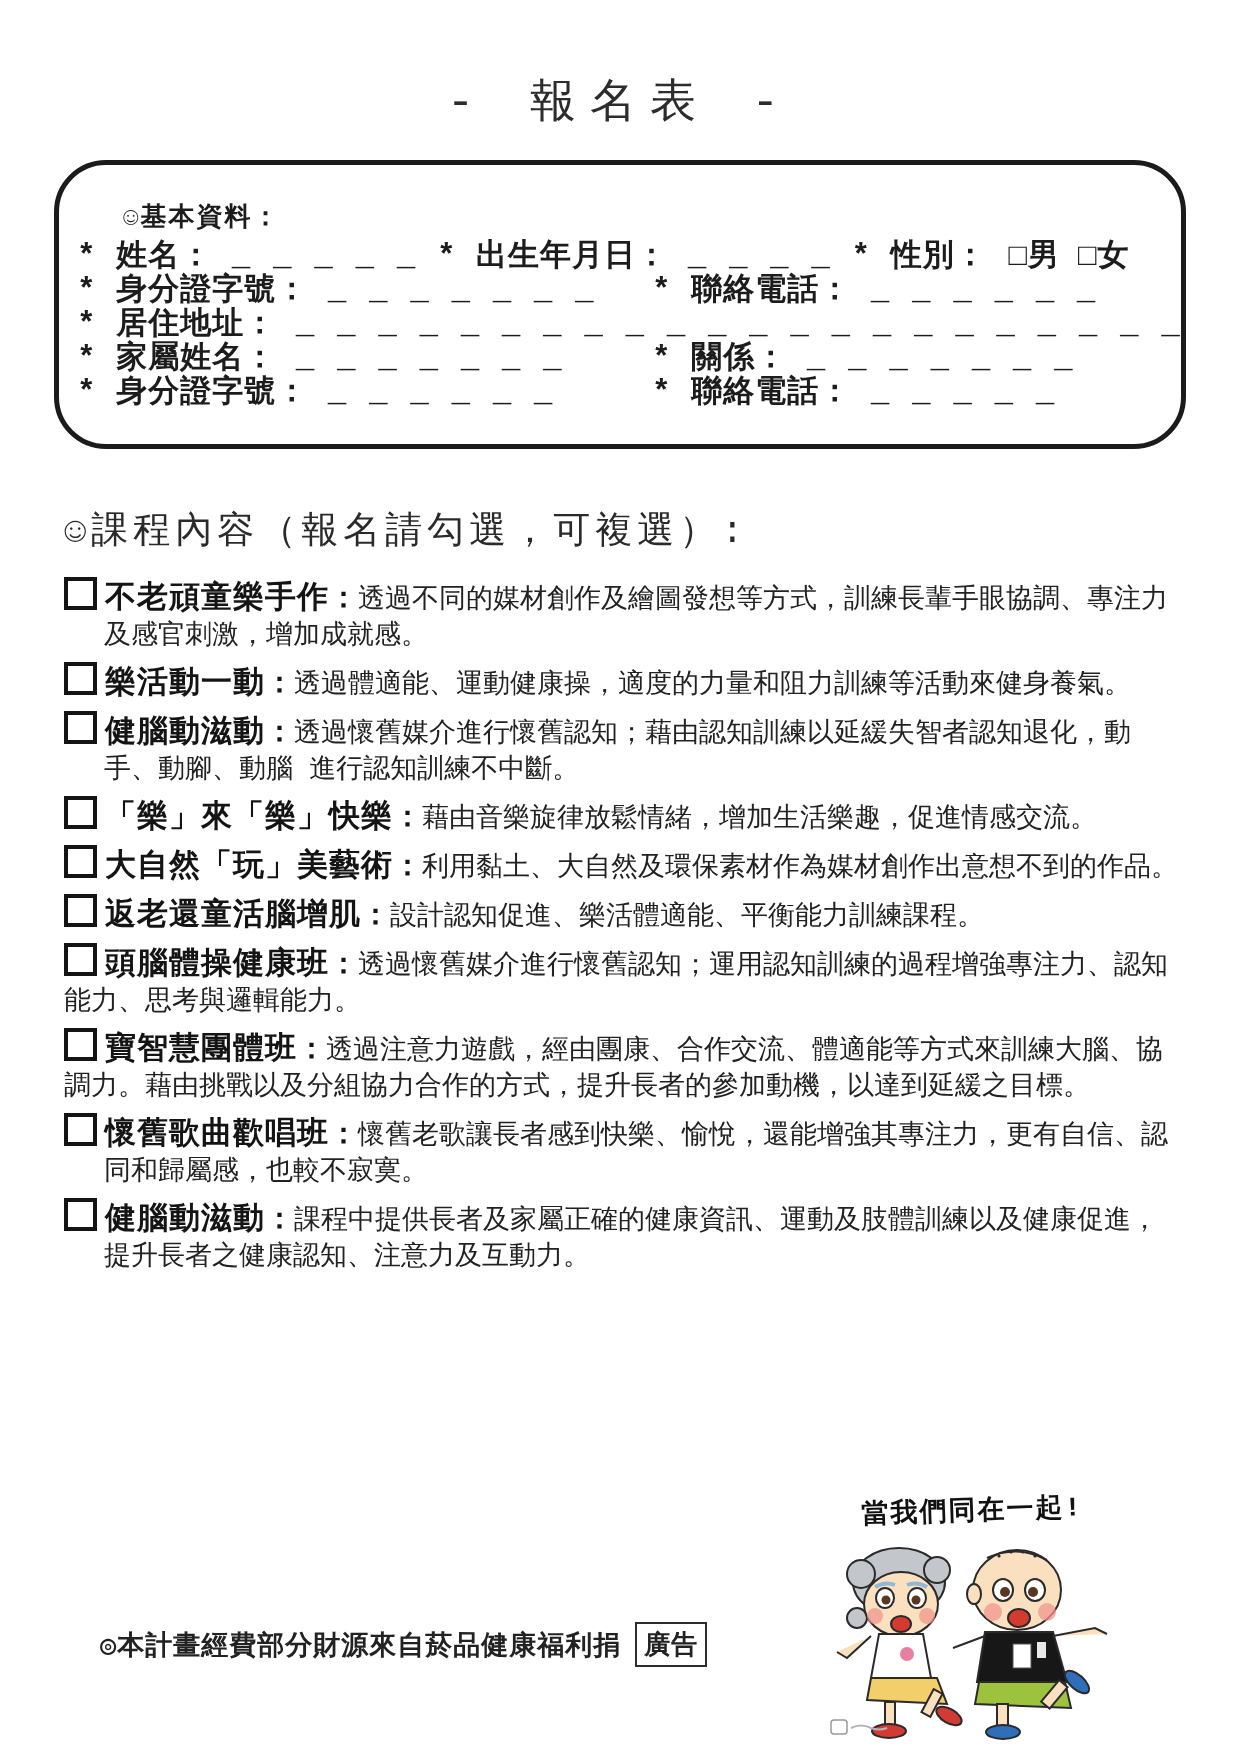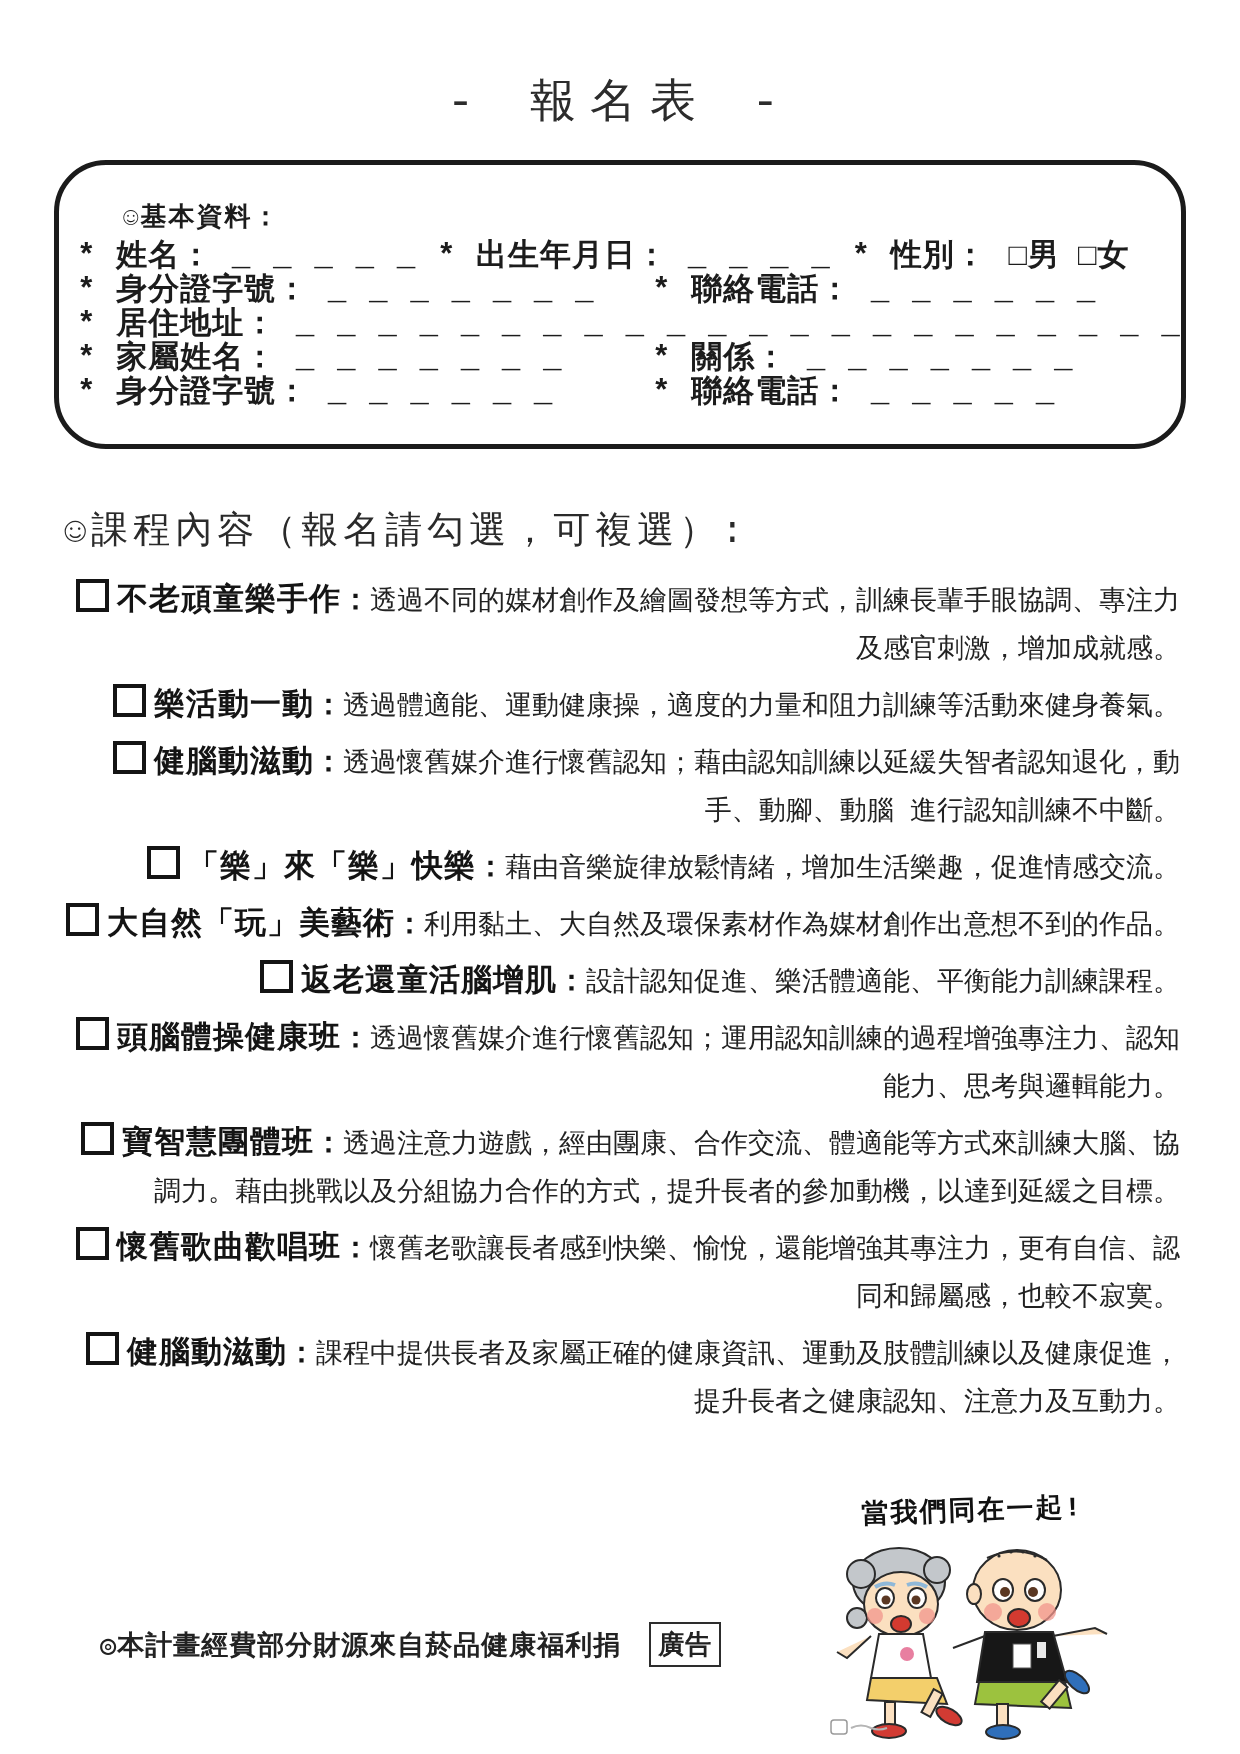--- a/index.html
+++ b/index.html
@@ -57,26 +57,25 @@
     font-size:37px;
     font-weight:400;
     letter-spacing:5px;
     color:#2a2a2a;
   }
   .course-list{
     margin:22px 60px 0 64px;
   }
   .course-item{
     font-size:27px;
-    line-height:48px;
+    line-height:36px;
     margin-bottom:8px;
     padding-left:40px;
     text-indent:-40px;
     color:#222;
-    text-align:right;
   }
   .course-item.flush{padding-left:0;text-indent:0;}
   .cb{
     display:inline-block;
     width:25px;height:25px;
     border:4px solid #141414;
     margin-right:8px;
     vertical-align:-3px;
     background:#fff;
     cursor:pointer;
@@ -84,21 +83,21 @@
   .ct{font-weight:bold;font-size:31px;letter-spacing:1px;color:#141414;}
   .ccolon{font-weight:bold;font-size:29px;color:#141414;}
   
   .footer{
     position:absolute;
     left:100px;top:1622px;
     display:flex;align-items:center;
     font-size:27px;font-weight:bold;letter-spacing:1px;color:#222;
   }
   .ad-box{
-    margin-left:28px;
+    margin-left:14px;
     border:2.5px solid #2d2d2d;
     padding:3px 7px;
     font-size:26px;
     font-weight:bold;
   }
   
   .illustration{
     position:absolute;
     right:118px;top:1492px;
     width:300px;

